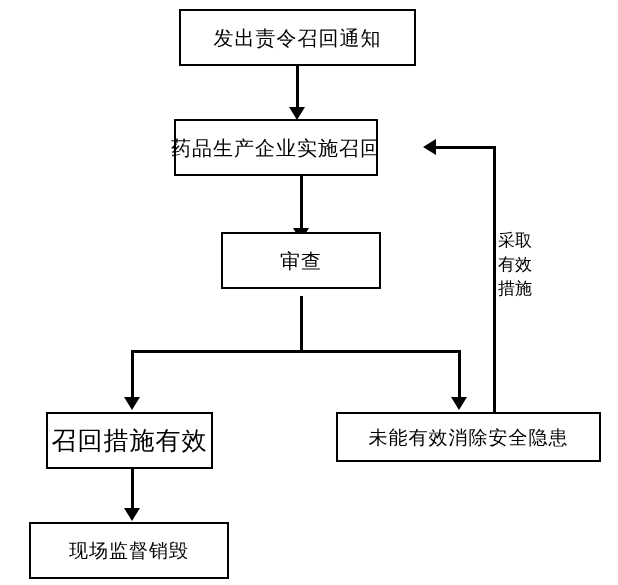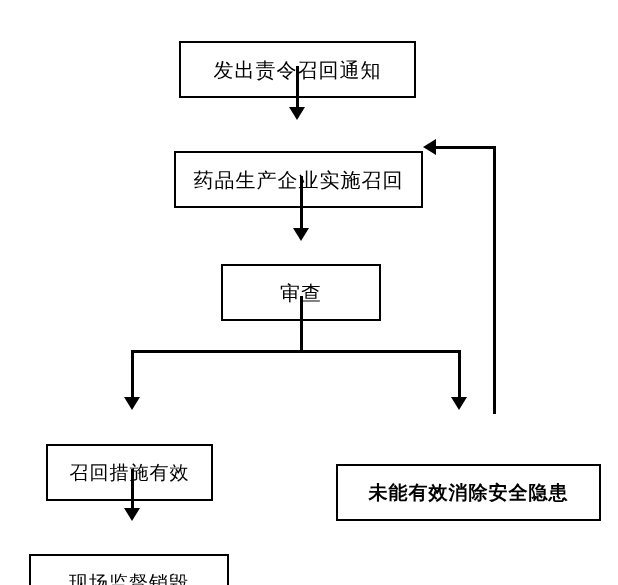--- a/index.html
+++ b/index.html
@@ -21,31 +21,30 @@
     position: absolute;
     box-sizing: border-box;
     border: 2px solid #000000;
     background: #ffffff;
     display: flex;
     align-items: center;
     justify-content: center;
     color: #000000;
     letter-spacing: 1px;
     white-space: nowrap;
-    margin-top: 32px;
   }
   .node-label {
     display: block;
     line-height: 1;
   }
   .n1 { left: 179px; top: 9px;   width: 237px; height: 57px;  font-size: 20px; }
-  .n2 { left: 174px; top: 119px; width: 249px; height: 57px;  font-size: 20px; }
+  .n2 { left: 174px; top: 119px; width: 204px; height: 57px;  font-size: 20px; }
   .n3 { left: 221px; top: 232px; width: 160px; height: 57px;  font-size: 20px; }
-  .n4 { left: 46px;  top: 412px; width: 167px; height: 57px;  font-size: 19px; }
-  .n5 { left: 336px; top: 432px; width: 265px; height: 57px;  font-size: 19px; font-weight: bold; }
+  .n4 { left: 46px;  top: 412px; width: 167px; height: 57px;  font-size: 25px; }
+  .n5 { left: 336px; top: 412px; width: 265px; height: 50px;  font-size: 19px; }
   .n6 { left: 29px;  top: 522px; width: 200px; height: 57px;  font-size: 19px; }
 
   .vline {
     position: absolute;
     width: 3px;
     background: #000000;
   }
   .hline {
     position: absolute;
     height: 3px;
@@ -128,15 +127,18 @@
 
   <div class="node n6">
     <span class="node-label">现场监督销毁</span>
   </div>
 
   <div class="vline" style="left:493px; top:146px; height:268px;"></div>
   <div class="hline" style="left:436px; top:146px; width:58px;"></div>
   <div class="arrow-left" style="left:423px; top:139px;"></div>
 
   <div class="side-note">
+    <span class="row">采取</span>
+    <span class="row">有效</span>
+    <span class="row">措施</span>
   </div>
 
 </div>
 
 </body></html>

